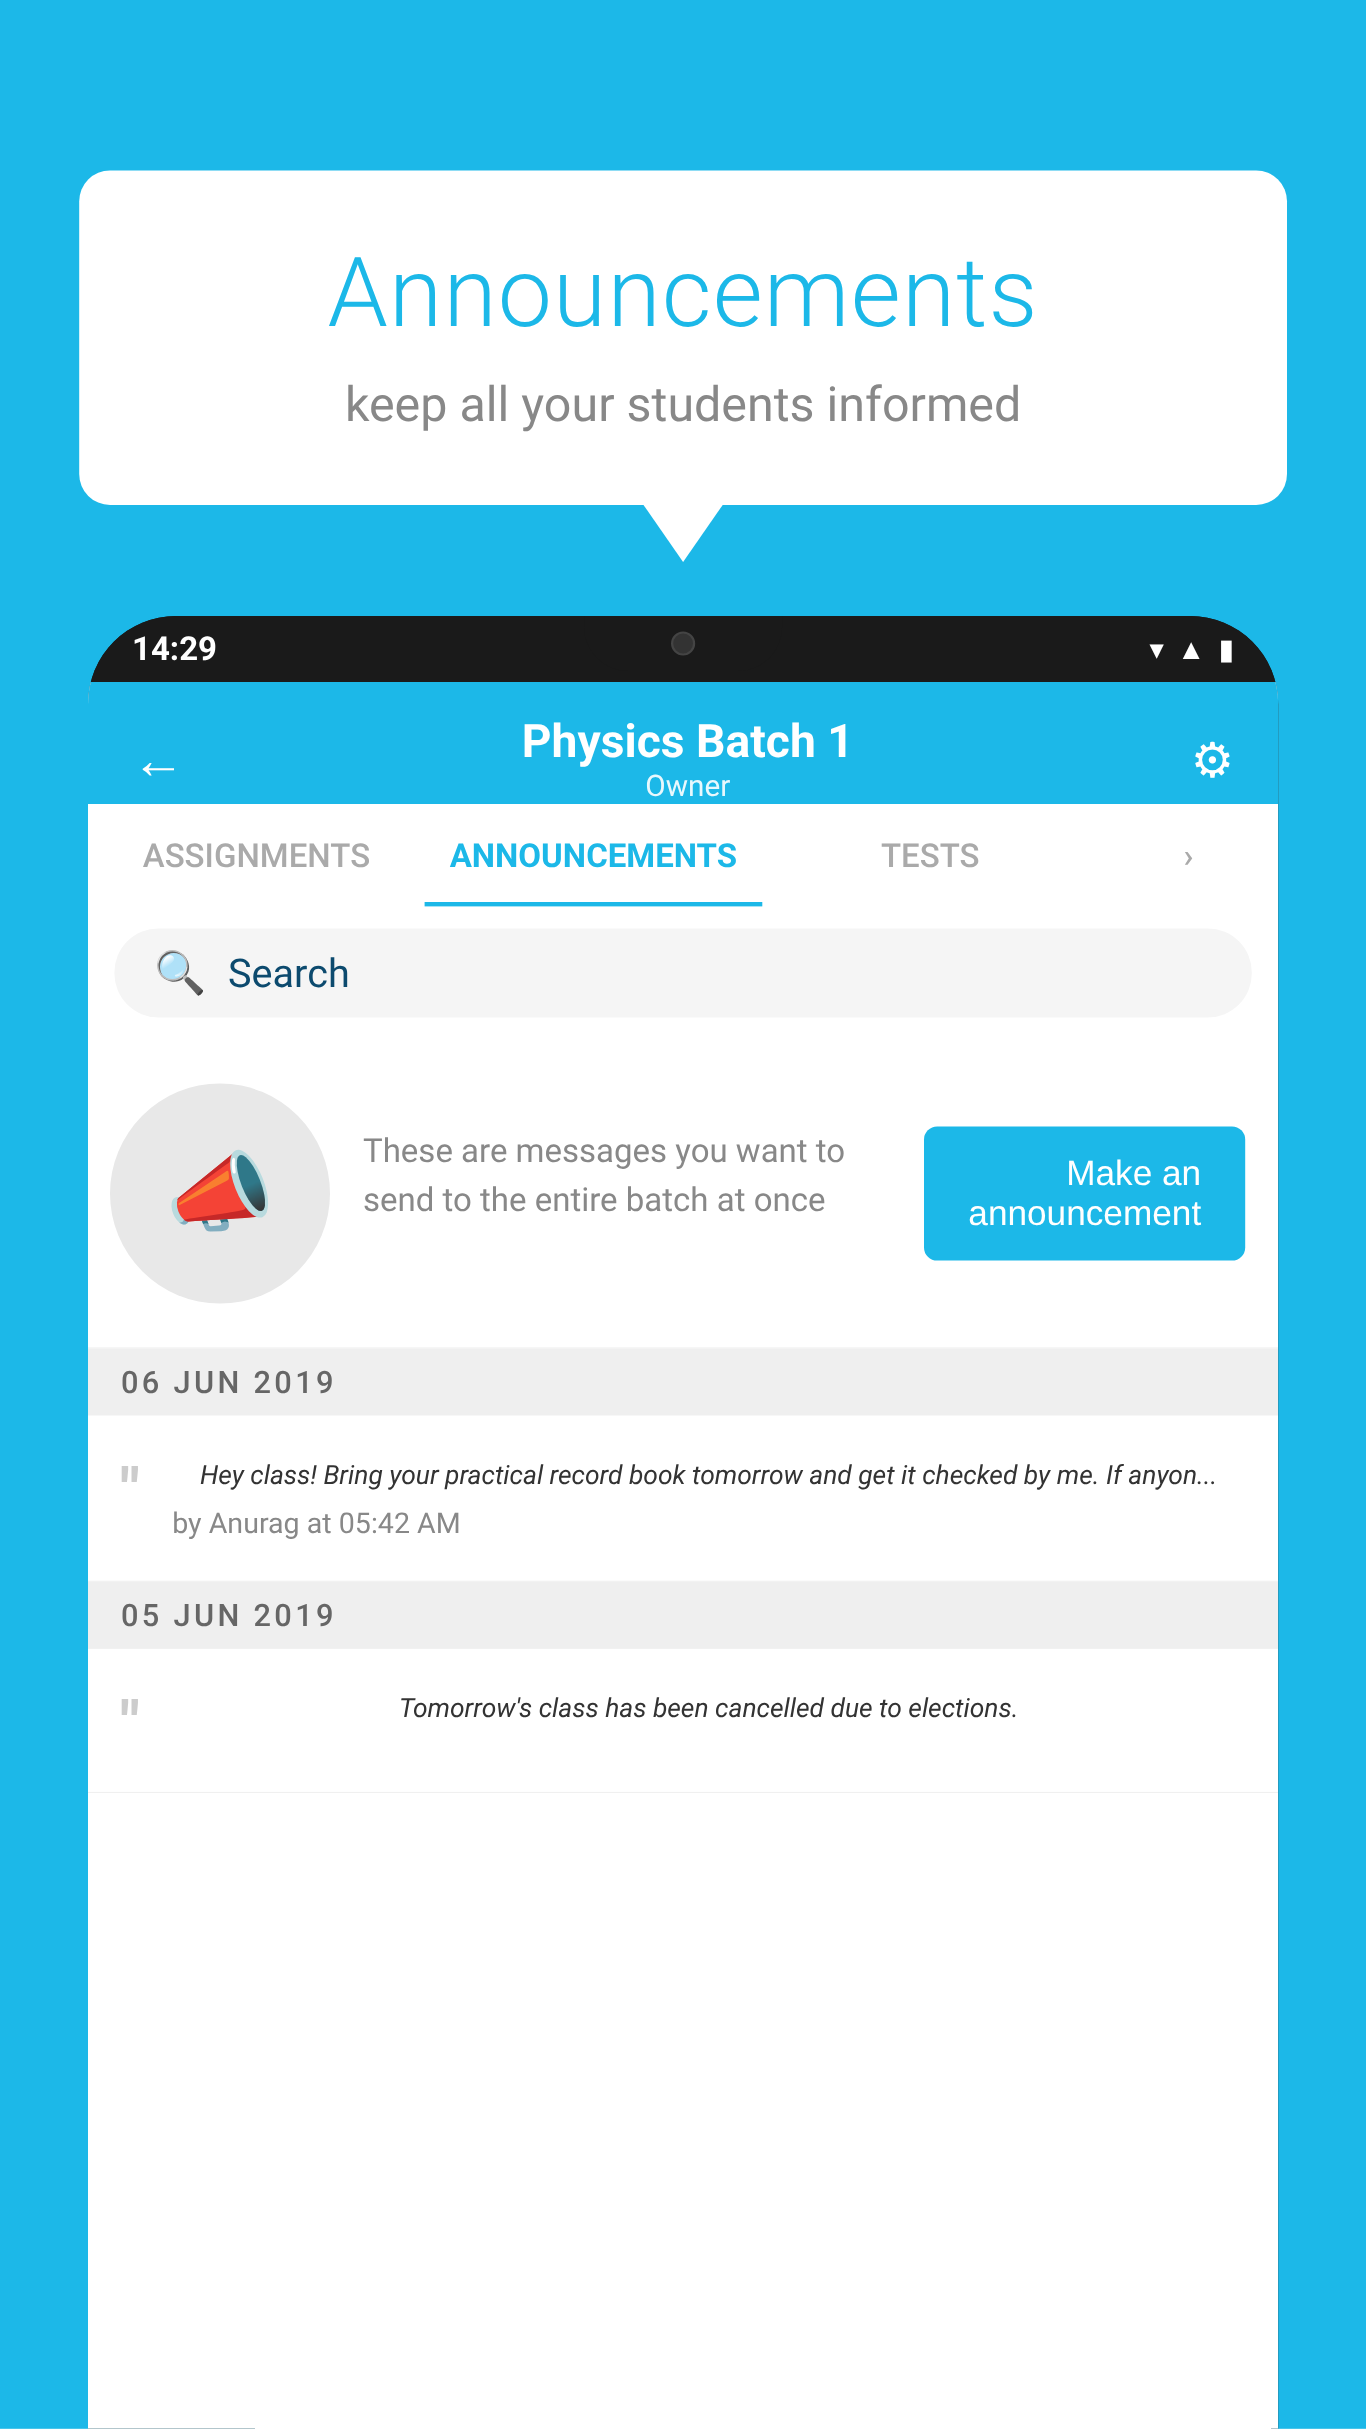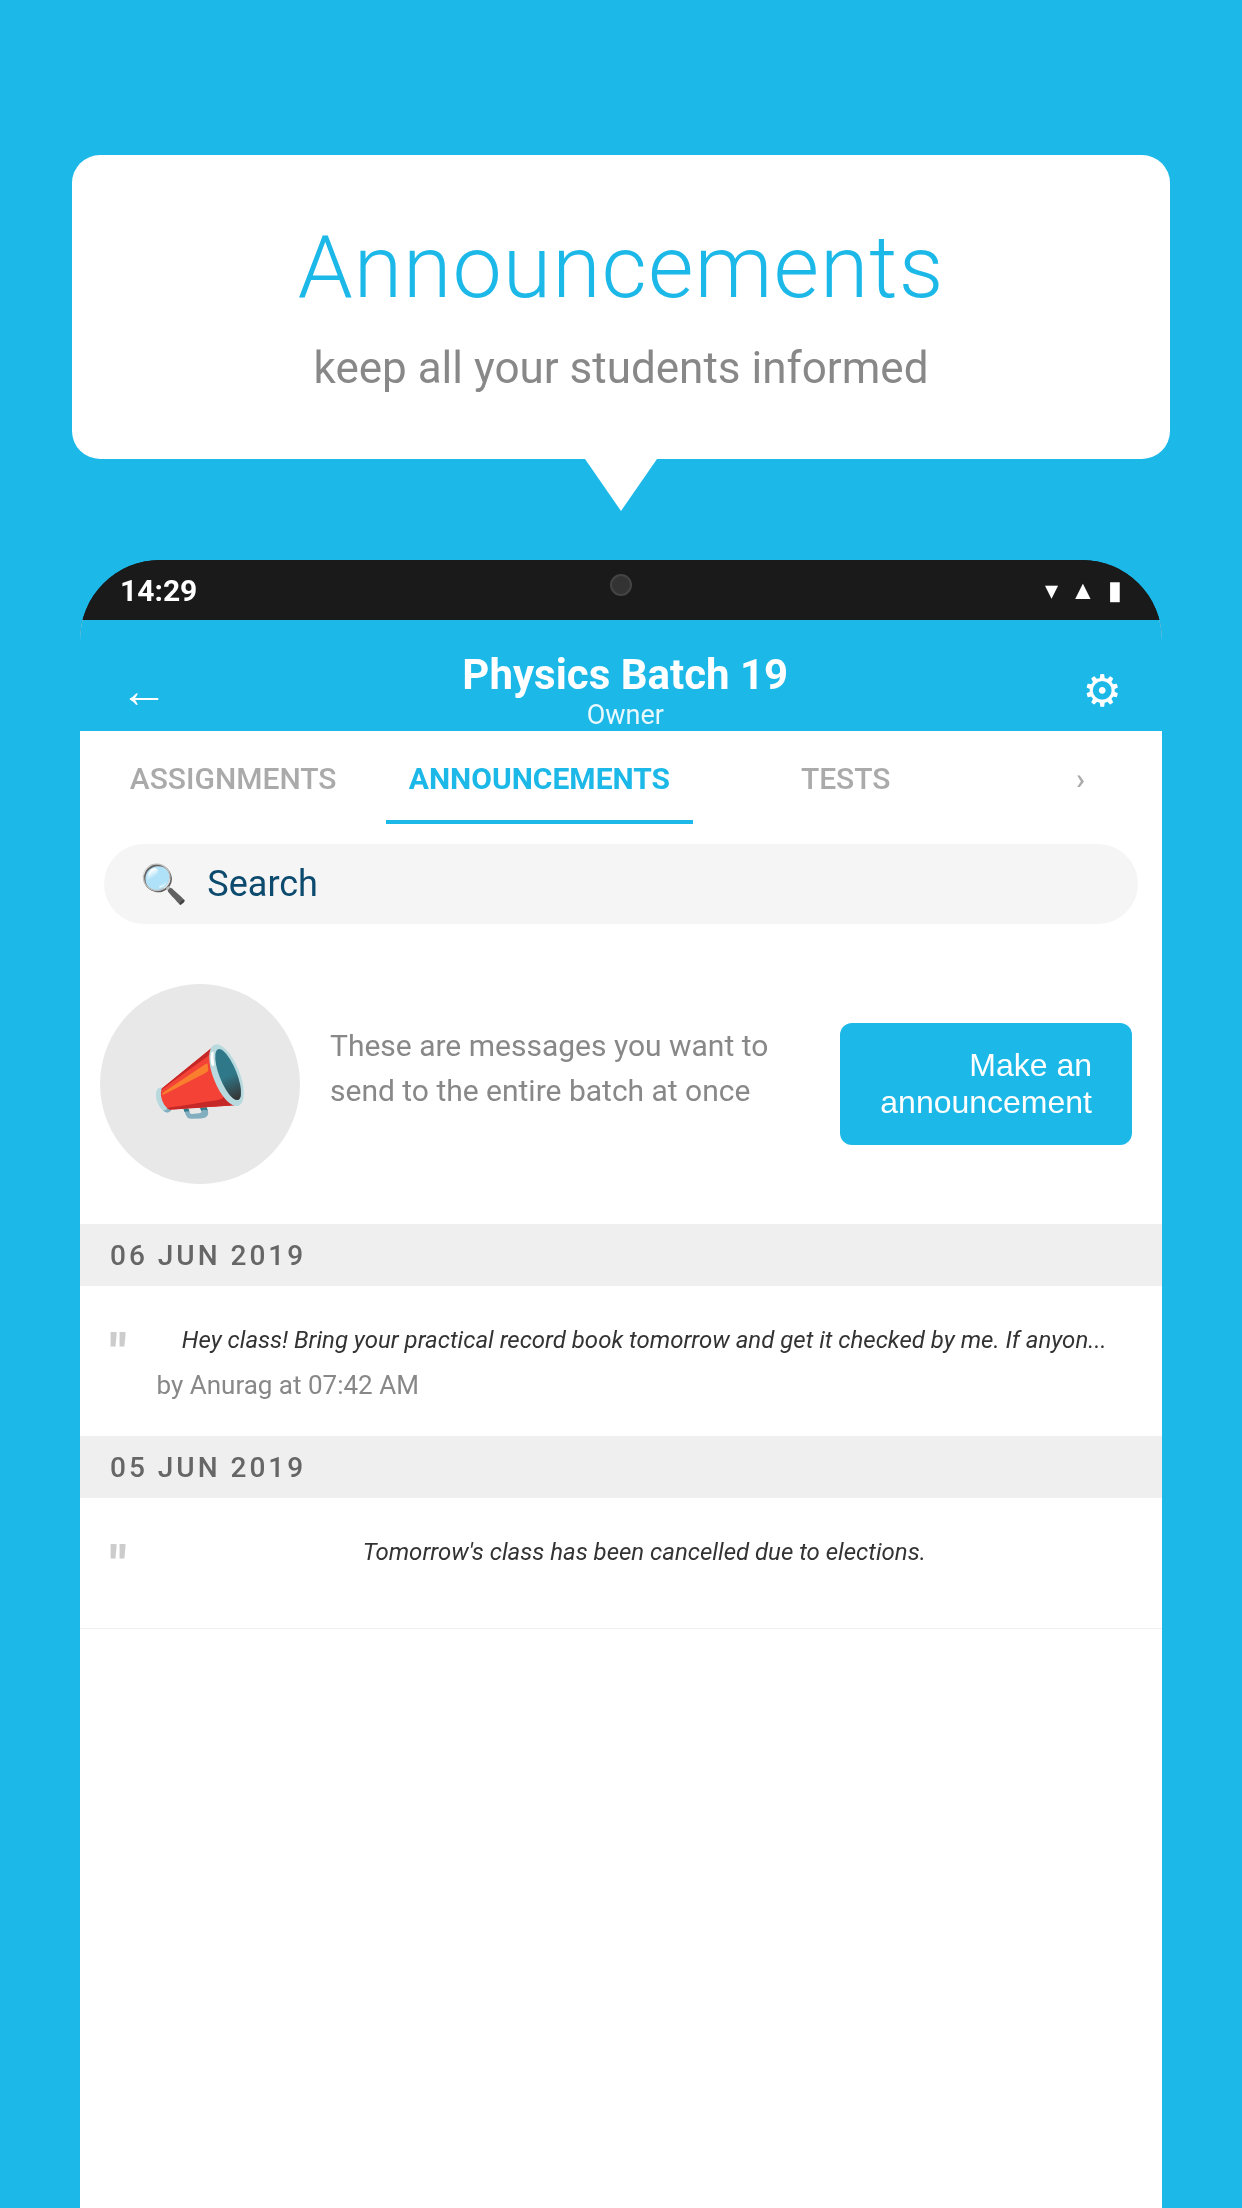--- a/index.html
+++ b/index.html
@@ -345,21 +345,21 @@
       <span class="signal-icon">▲</span>
       <span class="battery-icon">▮</span>
     </div>
   </div>
 
   <div class="phone-screen">
 
     <div class="app-header">
       <span class="back-arrow">←</span>
       <div class="header-title-group">
-        <div class="header-title">Physics Batch 19</div>
+        <div class="header-title">Physics Batch 1</div>
         <div class="header-subtitle">Owner</div>
       </div>
       <span class="gear-icon">⚙</span>
     </div>
 
     <div class="tab-bar">
       <div class="tab-item">
         <span>ASSIGNMENTS</span>
       </div>
       <div class="tab-item active">
@@ -390,21 +390,21 @@
           <div class="cta-description">These are messages you want to send to the entire batch at once</div>
           <button class="make-announcement-btn">Make an announcement</button>
         </div>
       </div>
 
       <div class="date-separator">06  JUN  2019</div>
       <div class="announcement-item">
         <span class="quote-icon">"</span>
         <div class="announcement-content">
           <div class="announcement-text">Hey class! Bring your practical record book tomorrow and get it checked by me. If anyon...</div>
-          <div class="announcement-meta">by Anurag at 07:42 AM</div>
+          <div class="announcement-meta">by Anurag at 05:42 AM</div>
         </div>
       </div>
 
       <div class="date-separator">05  JUN  2019</div>
       <div class="announcement-item">
         <span class="quote-icon">"</span>
         <div class="announcement-content">
           <div class="announcement-text">Tomorrow's class has been cancelled due to elections.</div>
         </div>
       </div>

